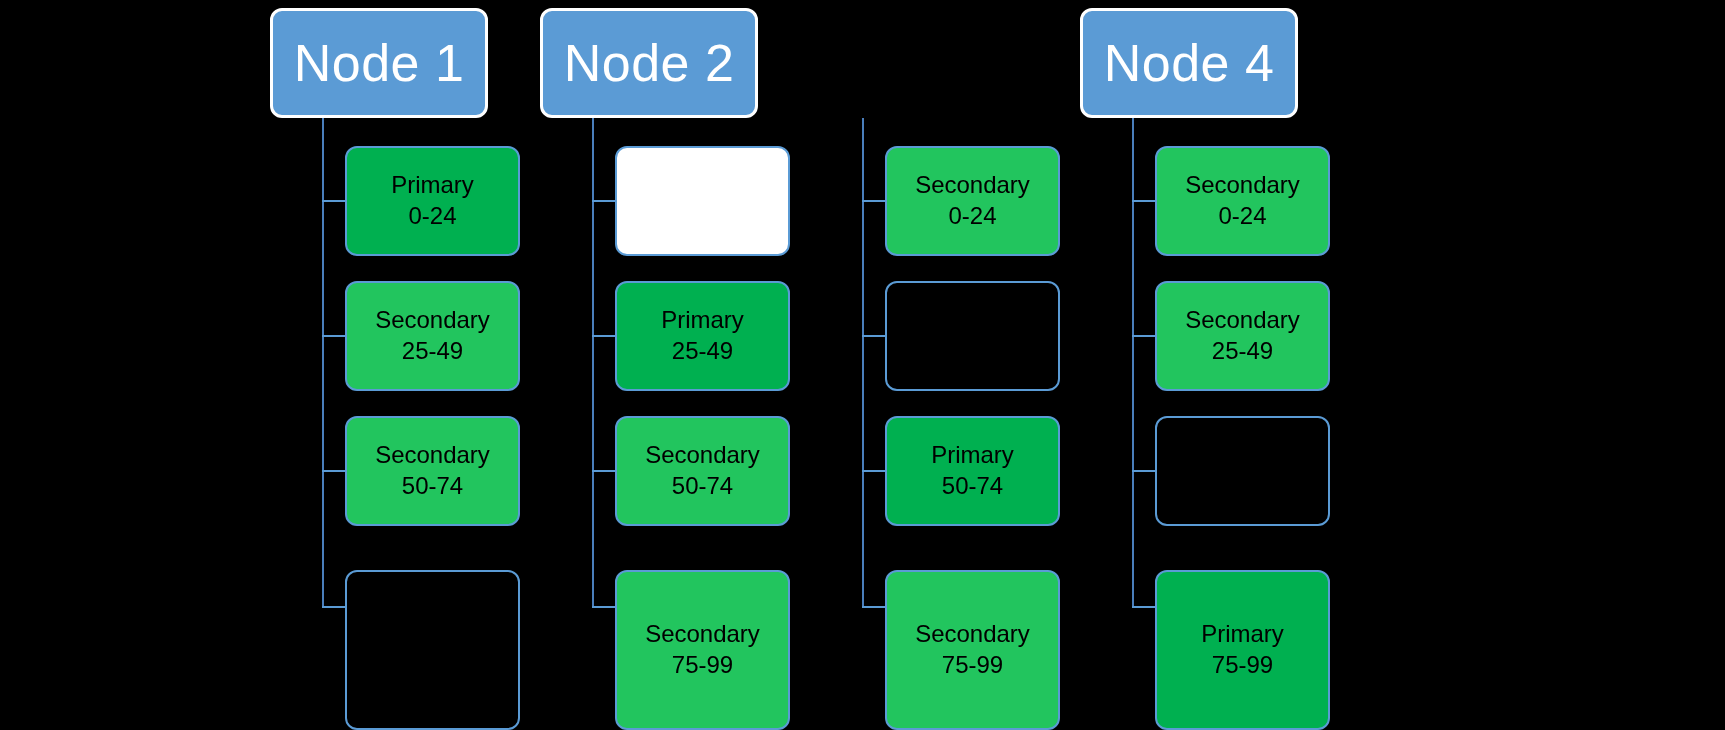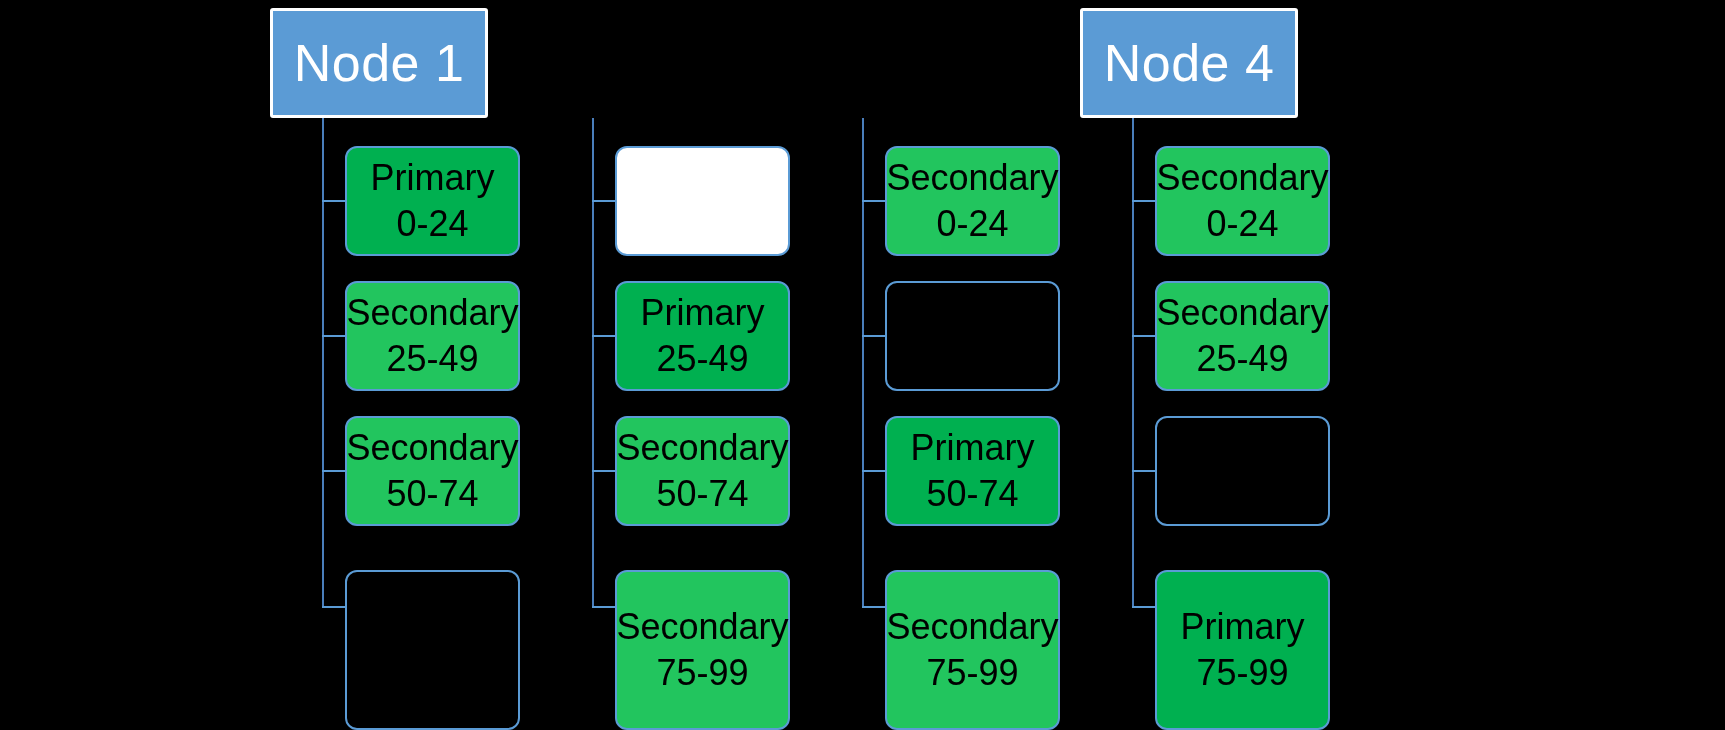--- a/index.html
+++ b/index.html
@@ -27,21 +27,21 @@
   }
   .node-header {
     position: absolute;
     left: 0px;
     top: 8px;
     width: 218px;
     height: 110px;
     box-sizing: border-box;
     background: #5B9BD5;
     border: 3px solid #FFFFFF;
-    border-radius: 3px;
+    border-radius: 12px;
     display: flex;
     align-items: center;
     justify-content: center;
     color: #FFFFFF;
     font-size: 52px;
     font-weight: 400;
     letter-spacing: 0.5px;
     line-height: 1;
   }
   .spine {
@@ -63,21 +63,21 @@
     left: 75px;
     width: 175px;
     box-sizing: border-box;
     border: 2px solid #5B9BD5;
     border-radius: 12px;
     display: flex;
     flex-direction: column;
     align-items: center;
     justify-content: center;
     color: #000000;
-    font-size: 36px;
+    font-size: 24px;
     line-height: 1.28;
     text-align: center;
     white-space: nowrap;
   }
   .slot.primary   { background: #00B050; }
   .slot.secondary { background: #22c55e; }
   .slot.blank     { background: #FFFFFF; }
   .slot.empty     { background: #000000; }
   .slot-line { display: block; }
 </style>
@@ -109,20 +109,21 @@
     </div>
 
     <div class="elbow" style="top:606px;"></div>
     <div class="slot empty" style="top:570px;height:160px;">
       <span class="slot-line"></span>
       <span class="slot-line"></span>
     </div>
   </div>
 
   <div class="node-column" style="left:540px;">
+    <div class="node-header">Node 2</div>
     <div class="spine" style="height:490px;"></div>
 
     <div class="elbow" style="top:200px;"></div>
     <div class="slot blank" style="top:146px;height:110px;">
       <span class="slot-line"></span>
       <span class="slot-line"></span>
     </div>
 
     <div class="elbow" style="top:335px;"></div>
     <div class="slot primary" style="top:281px;height:110px;">

